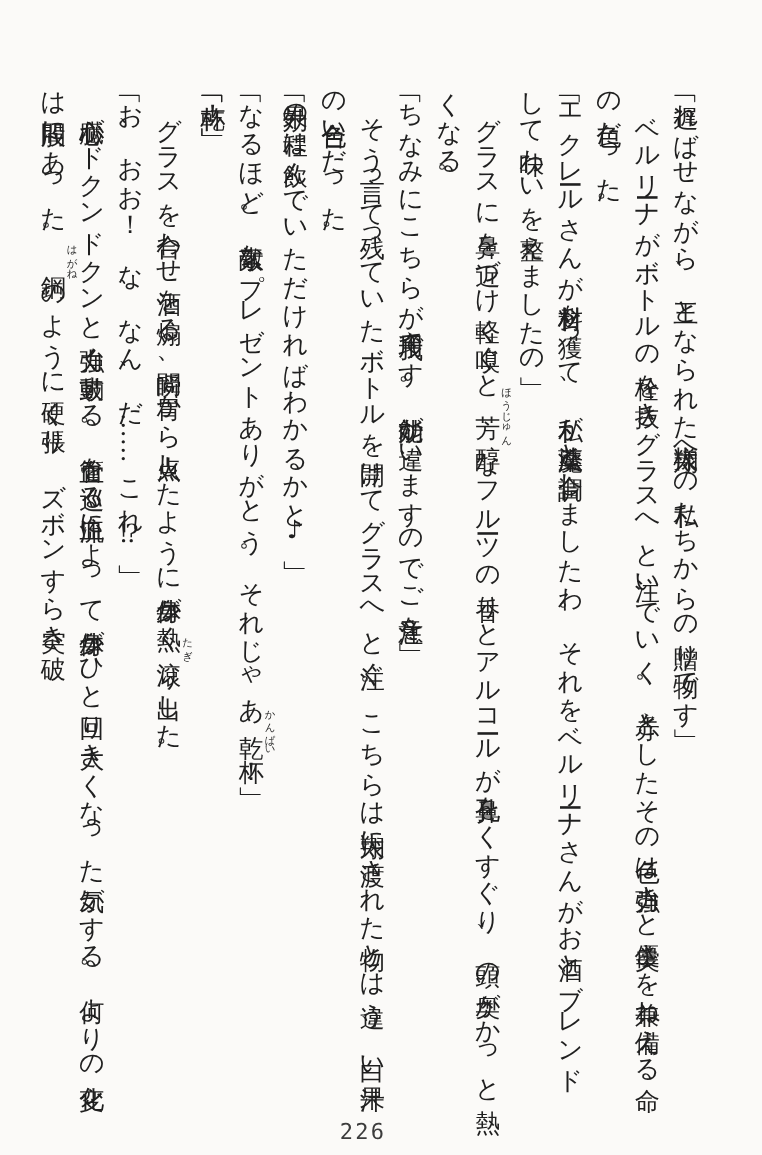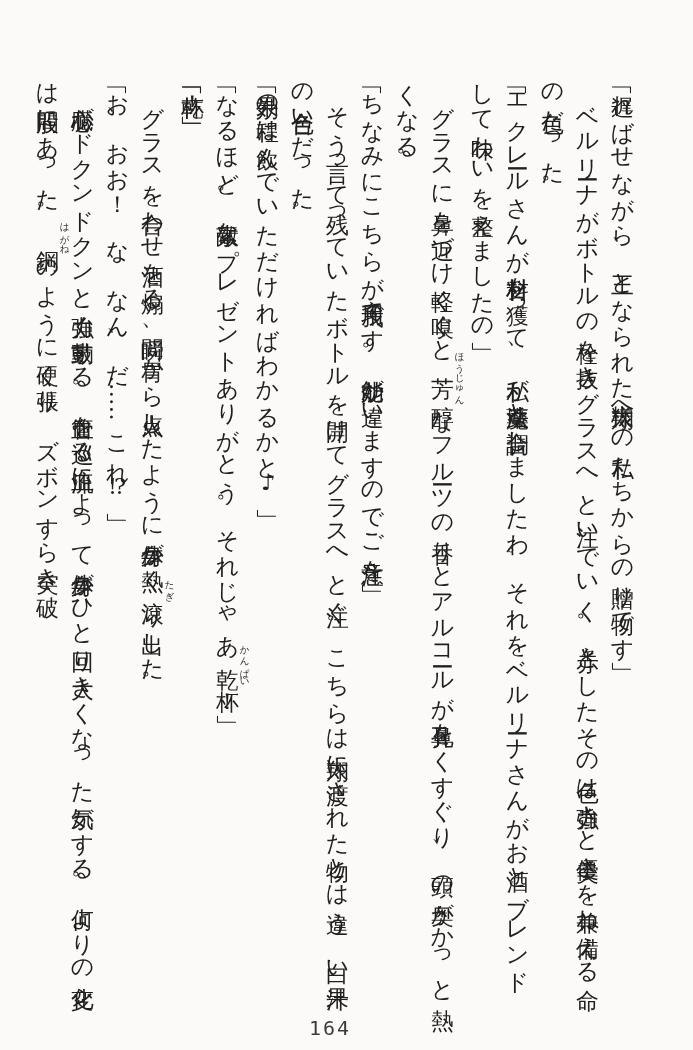--- a/index.html
+++ b/index.html
@@ -71,14 +71,14 @@
       <p class="narration">グラスに鼻を近づけ軽く嗅ぐと<ruby>芳醇<rt>ほうじゅん</rt></ruby>なフルーツの香りとアルコールが鼻孔をくすぐり、頭の奥がかっと熱くなる。</p>
       <p class="dialogue">「ちなみにこちらが我々用です。効能が違いますのでご注意を」</p>
       <p class="narration">そう言って残っていたボトルを開けてグラスへと注ぐ。こちらは翔太に渡された物とは違う、白い果汁の色合いだった。</p>
       <p class="dialogue">「効果の程は飲んでいただければわかるかと♪」</p>
       <p class="dialogue">「なるほど。素敵なプレゼントありがとう。それじゃあ<ruby>乾杯<rt>かんぱい</rt></ruby>！」</p>
       <p class="dialogue">「「乾杯！」」</p>
       <p class="narration">グラスを合わせ酒を煽る。瞬間、胃から点火したように身体が熱く<ruby>滾<rt>たぎ</rt></ruby>り出した。</p>
       <p class="dialogue">「お、おお！　な、なん、だ……これ⁉」</p>
       <p class="narration">心臓がドクンドクンと力強く鼓動する。血管を巡る血流によって身体がひと回り大きくなった気がする。何よりの変化は股間にあった。<ruby>鋼<rt>はがね</rt></ruby>のように硬く張り、ズボンすら突き破</p>
     </section>
-  <div class="page-number">164</div>
+  <div class="page-number">226</div>
 </div>
 
 </body></html>

